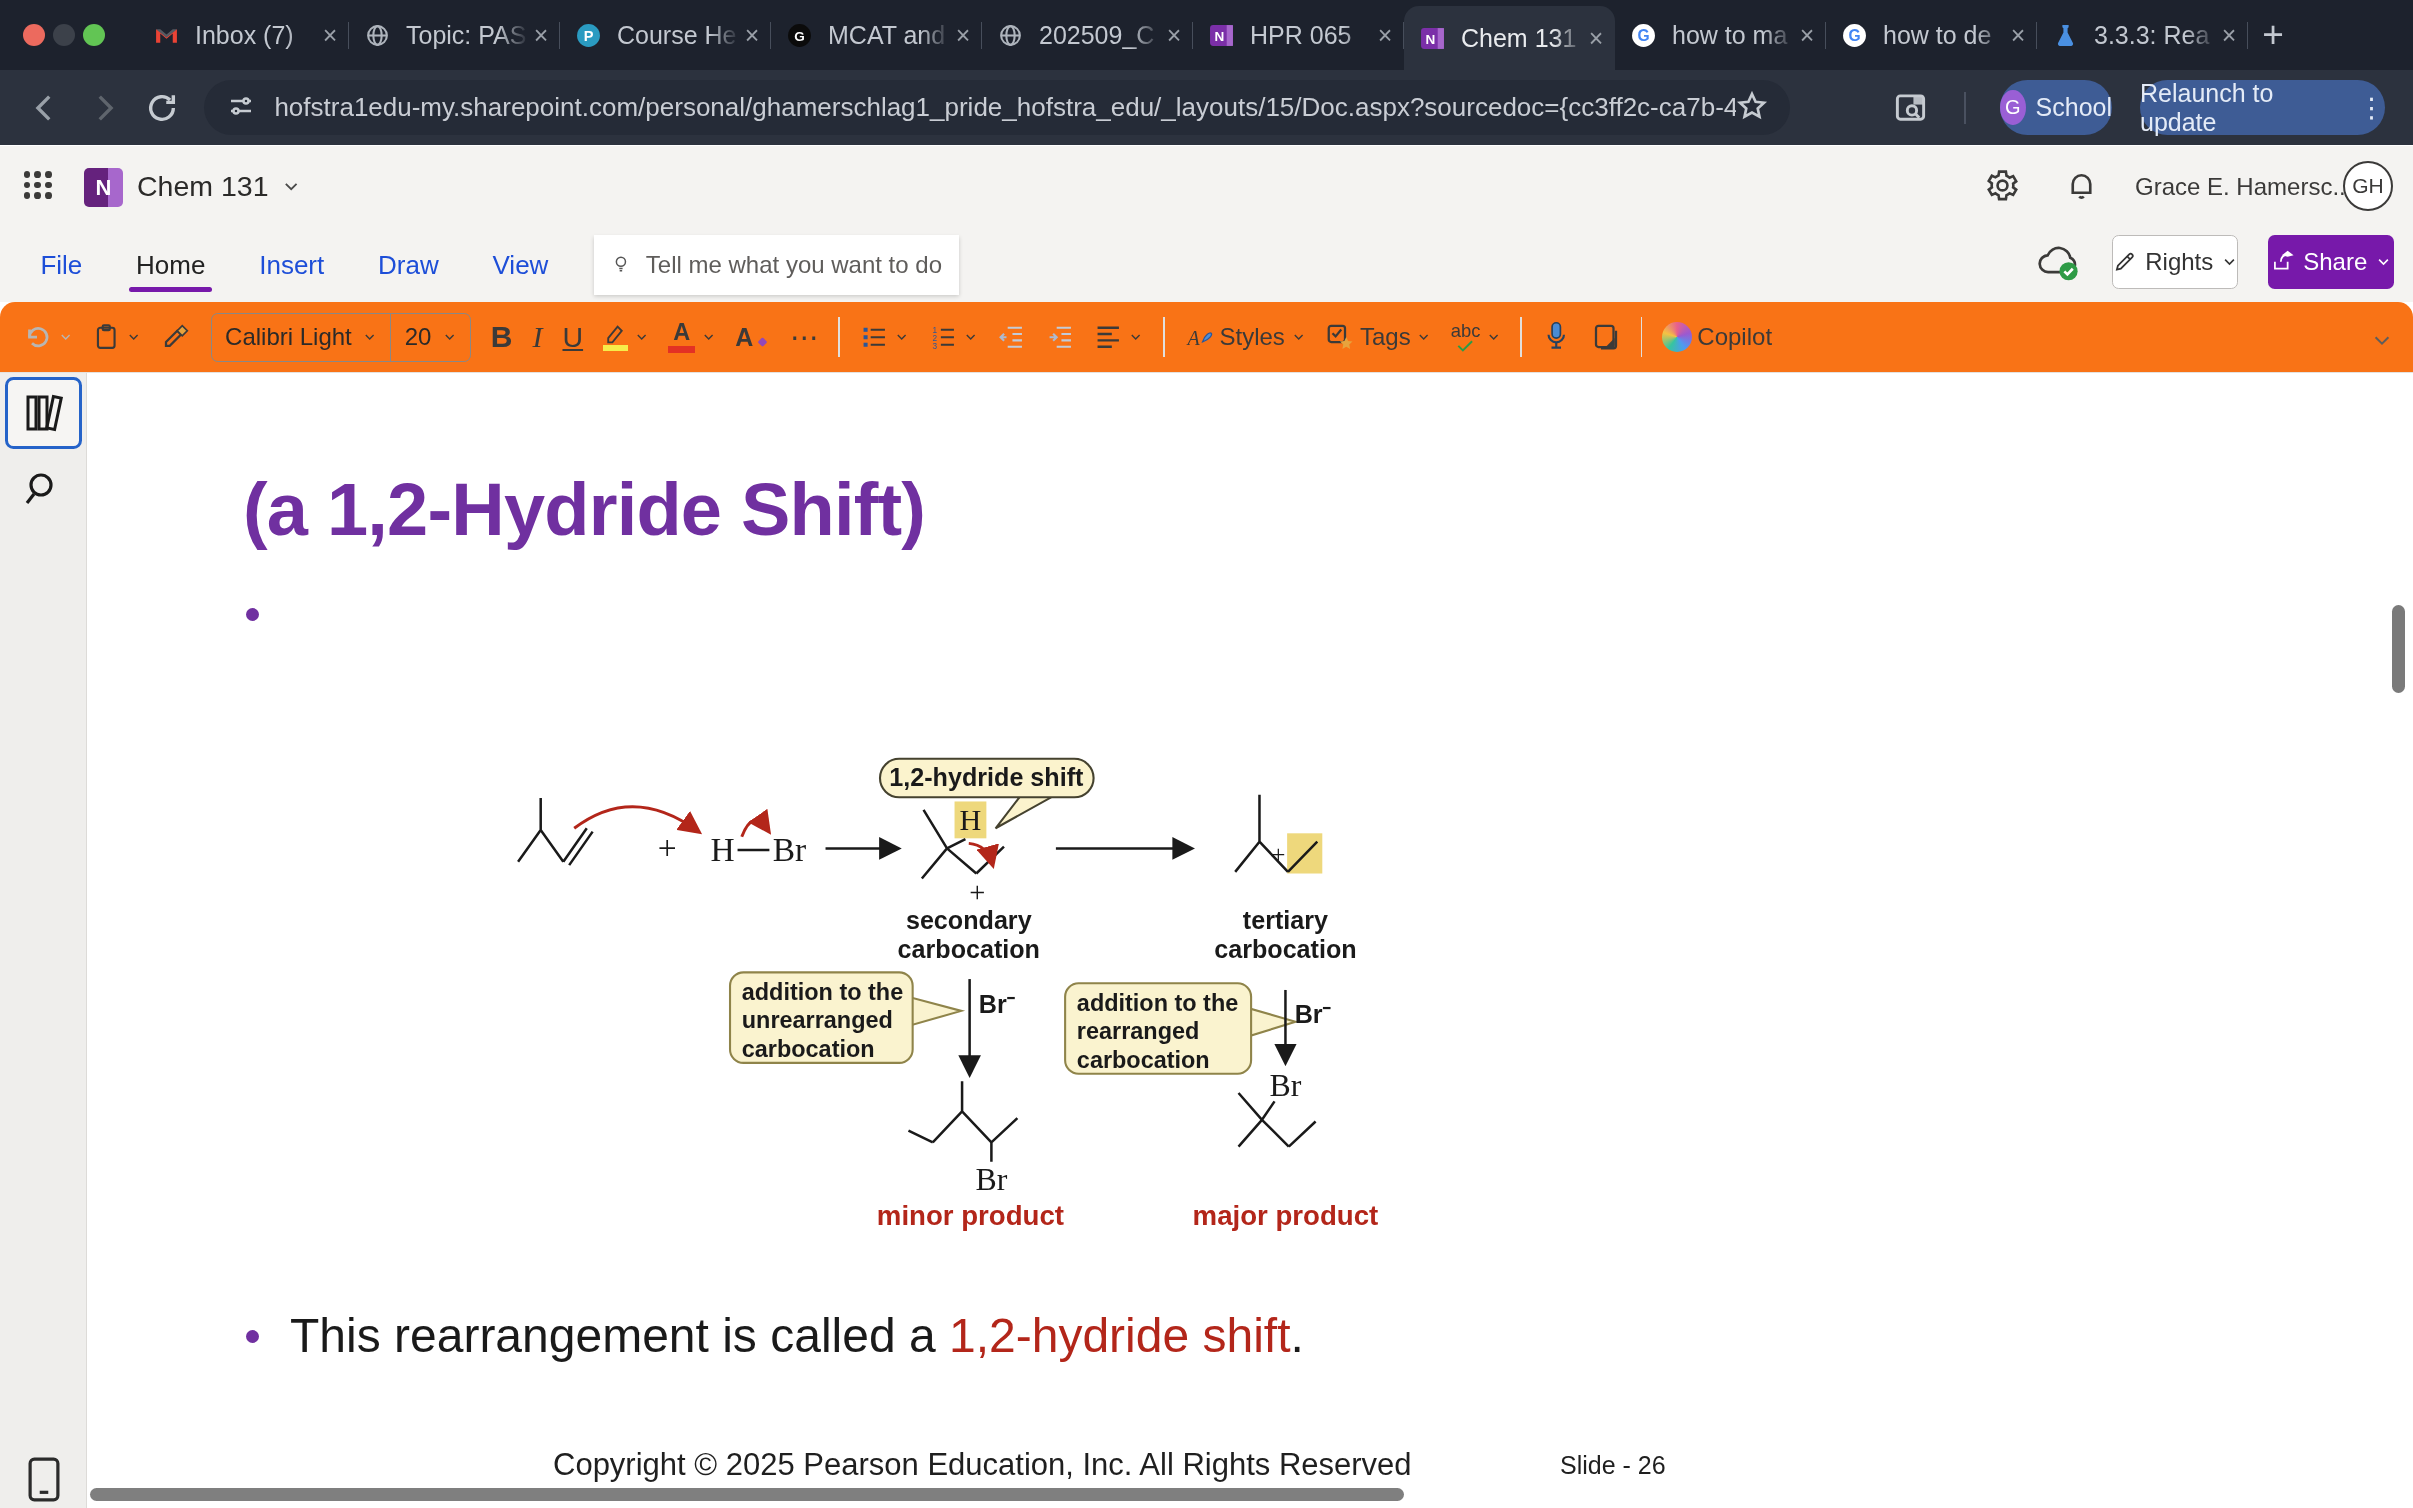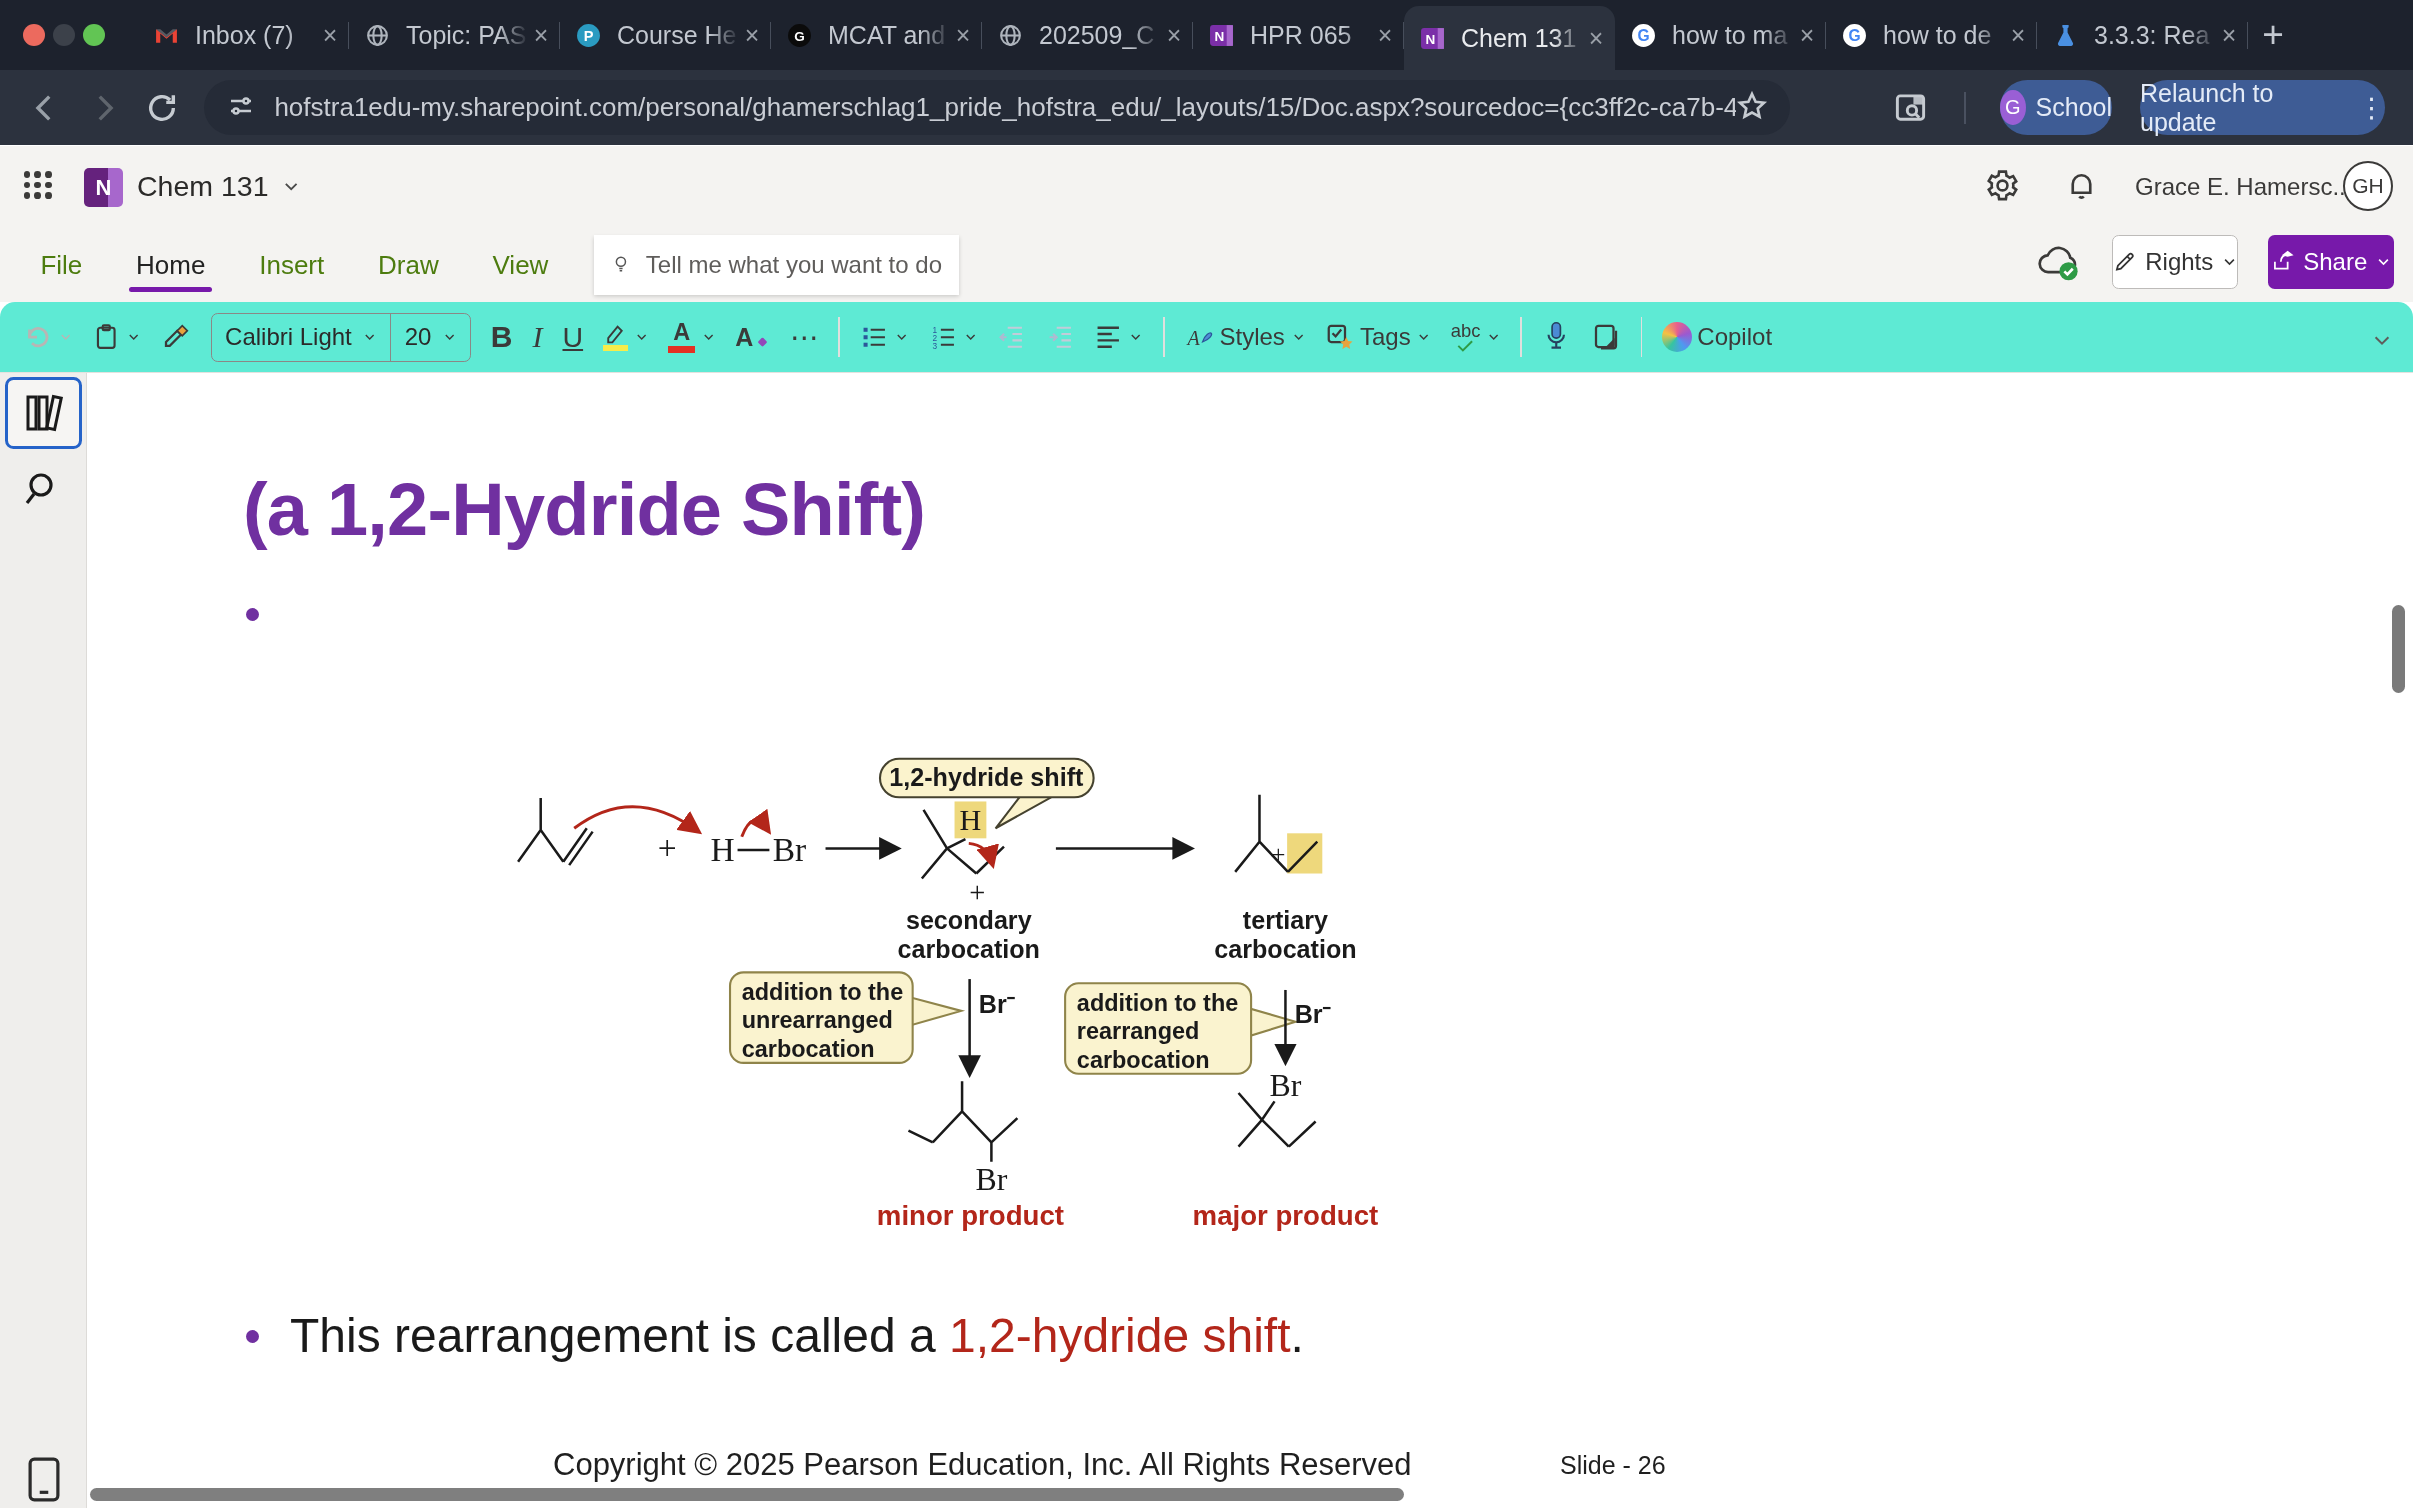--- a/index.html
+++ b/index.html
@@ -36,31 +36,31 @@
   .waffle { position:absolute; left:23.5px; top:25px; width:32px; height:32px; display:grid; grid-template-columns:repeat(3,1fr); grid-template-rows:repeat(3,1fr); }
   .waffle i { width:6.7px; height:6.7px; border-radius:50%; background:#3b3a39; }
   .nbadge { position:absolute; border-radius:5px; display:flex; align-items:center; justify-content:center; color:#fff; font-weight:bold; background:linear-gradient(90deg,#65227d 0 62%, #a767cc 62% 100%); }
   .appname { position:absolute; left:137px; top:23.5px; font-size:28.5px; color:#2b2a29; display:flex; align-items:center; gap:13.4px; }
   .hdr-user { position:absolute; top:27px; font-size:24px; color:#3b3a39; }
   .avatar { position:absolute; left:2343px; top:15px; width:50px; height:50px; border:2.5px solid #3b3a39; border-radius:50%; background:#fff; display:flex; align-items:center; justify-content:center; font-size:21px; color:#3b3a39; }
 
   
   .menurow { position:absolute; left:0; top:228px; width:2413px; height:74px; background:#f4f3f1; }
   .menuitems { position:absolute; left:37px; top:0; height:74px; display:flex; align-items:center; gap:47px; }
-  .mitem { font-size:26px; color:#4d7c0f; position:relative; padding:11.7px 3.4px; }
+  .mitem { font-size:26px; color:#1d4ed8; position:relative; padding:11.7px 3.4px; }
   .mitem.active { font-weight:normal; color:#222; }
   .mitem.active::after { content:""; position:absolute; left:-3.4px; right:-3.4px; bottom:0; height:5px; border-radius:2.5px; background:#7719aa; }
   .tellme { position:absolute; left:594px; top:6.7px; width:365px; height:60px; background:#fff; border-radius:0; box-shadow:0 1.7px 4.2px rgba(0,0,0,.18); display:flex; align-items:center; padding:0 17px; gap:15px; }
   .tellme span { color:#5f5d5b; font-size:24px; white-space:nowrap; }
   .editbtn { position:absolute; left:2112px; top:6.7px; width:126px; height:54px; background:#fff; border:1.7px solid #bdbbb9; border-radius:6.7px; display:flex; align-items:center; justify-content:center; gap:8.4px; font-size:24px; color:#333; }
   .sharebtn { position:absolute; left:2268px; top:6.7px; width:126px; height:54px; background:#7719aa; border-radius:6.7px; display:flex; align-items:center; justify-content:center; gap:8.4px; font-size:24px; color:#fff; }
   .cloudok { position:absolute; left:2035px; top:11.7px; }
 
   
-  .toolbar { position:absolute; left:0; top:302px; width:2413px; height:71px; background:#5eead4; border-radius:15px 15px 0 0; border-bottom:1.7px solid #e4e2df; display:flex; align-items:center; padding:0 22px; gap:20px; }
+  .toolbar { position:absolute; left:0; top:302px; width:2413px; height:71px; background:#f97316; border-radius:15px 15px 0 0; border-bottom:1.7px solid #e4e2df; display:flex; align-items:center; padding:0 22px; gap:20px; }
   .tb { display:flex; align-items:center; gap:5px; color:#3b3a39; flex:none; }
   .tb .chev { margin-left:1.7px; }
   .tbsep { width:1.7px; height:40px; background:#e1dfdd; flex:none; }
   .fontbox { display:flex; align-items:center; border:1.7px solid #8a8886; border-radius:6.7px; height:49px; overflow:hidden; flex:none; }
   .fontbox .cell { display:flex; align-items:center; gap:11.7px; padding:0 13.4px; font-size:24px; color:#2b2a29; height:100%; }
   .fontbox .cell + .cell { border-left:1.7px solid #8a8886; }
   .bold-ic { font-weight:bold; font-size:30px; }
   .ital-ic { font-style:italic; font-family:"Liberation Serif",serif; font-size:30px; }
   .und-ic { text-decoration:underline; font-size:28.5px; }
   .tb-label { font-size:24px; color:#3b3a39; }

